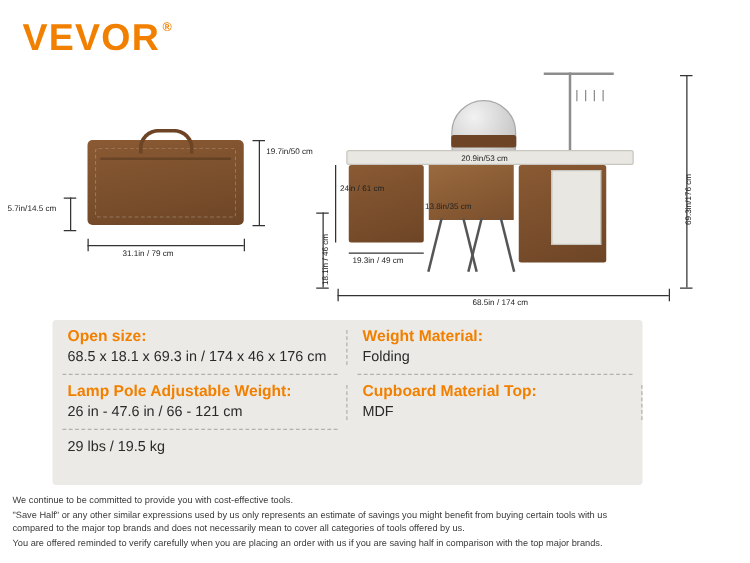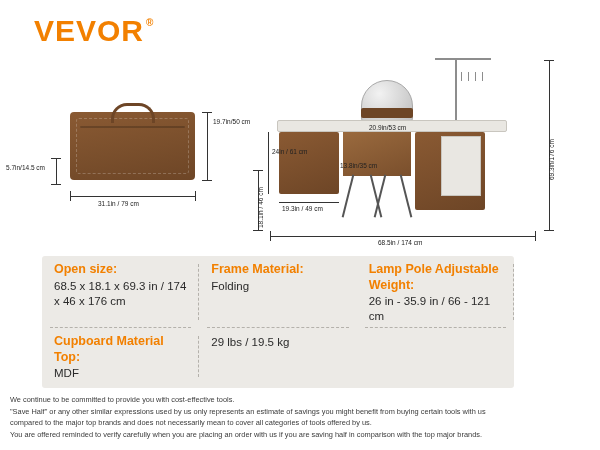--- a/index.html
+++ b/index.html
@@ -8,21 +8,21 @@
     height: 450px;
     background: #ffffff;
     font-family: "Liberation Sans", sans-serif;
     overflow: hidden;
     position: relative;
   }
 
   
   .brand {
     position: absolute;
-    left: 34px;
+    left: 18px;
     top: 16px;
     display: flex;
     align-items: flex-start;
   }
   .brand-text {
     font-family: "Liberation Sans", sans-serif;
     font-weight: bold;
     font-size: 30px;
     letter-spacing: 1px;
     color: #f28000;
@@ -179,21 +179,21 @@
   
   .spec {
     position: absolute;
     left: 42px;
     top: 256px;
     width: 472px;
     height: 132px;
     background: #eceae6;
     border-radius: 3px;
     display: grid;
-    grid-template-columns: 1fr 1fr 1fr;
+    grid-template-columns: 1fr 1fr;
     grid-template-rows: 1fr 1fr 1fr;
   }
   .cell {
     padding: 6px 10px 4px 12px;
     position: relative;
   }
   .cell.sep-r:after {
     content: "";
     position: absolute;
     right: 0; top: 8px; bottom: 8px;
@@ -313,27 +313,27 @@
 </div>
 
 <div class="spec">
 
   <div class="cell sep-r sep-b">
     <div class="spec-label">Open size:</div>
     <div class="spec-value">68.5 x 18.1 x 69.3 in / 174 x 46 x 176 cm</div>
   </div>
 
   <div class="cell sep-b">
-    <div class="spec-label">Frame Material:</div>
+    <div class="spec-label">Weight Material:</div>
     <div class="spec-value">Folding</div>
   </div>
 
   <div class="cell sep-r sep-b">
     <div class="spec-label">Lamp Pole Adjustable Weight:</div>
-    <div class="spec-value">26 in - 35.9 in / 66 - 121 cm</div>
+    <div class="spec-value">26 in - 47.6 in / 66 - 121 cm</div>
   </div>
 
 
   <div class="cell sep-r">
     <div class="spec-label">Cupboard Material Top:</div>
     <div class="spec-value">MDF</div>
   </div>
 
   <div class="cell">
     <div class="spec-value">29 lbs / 19.5 kg</div>

